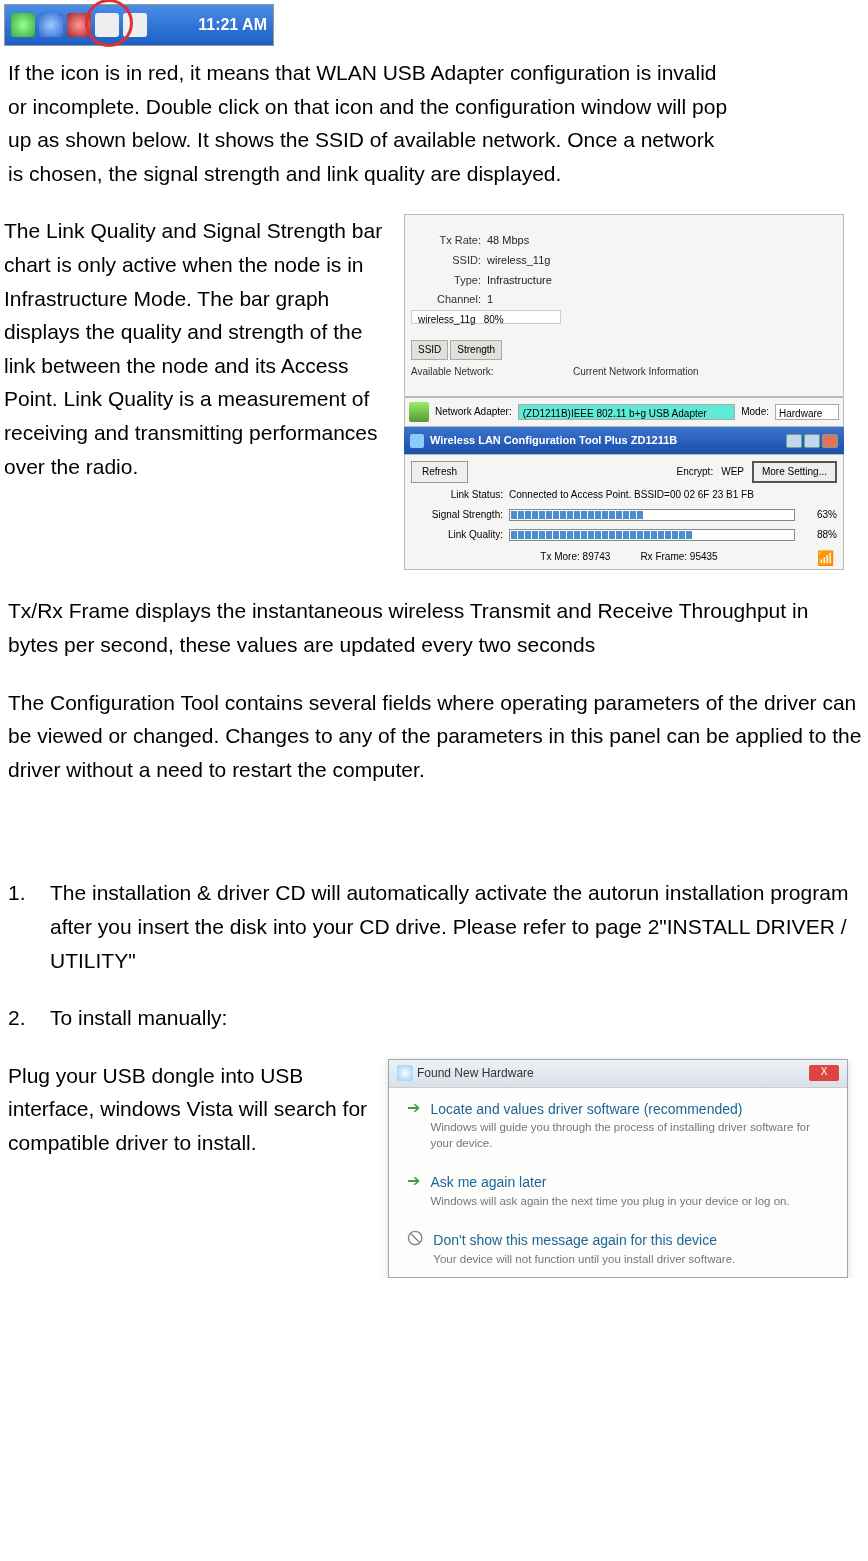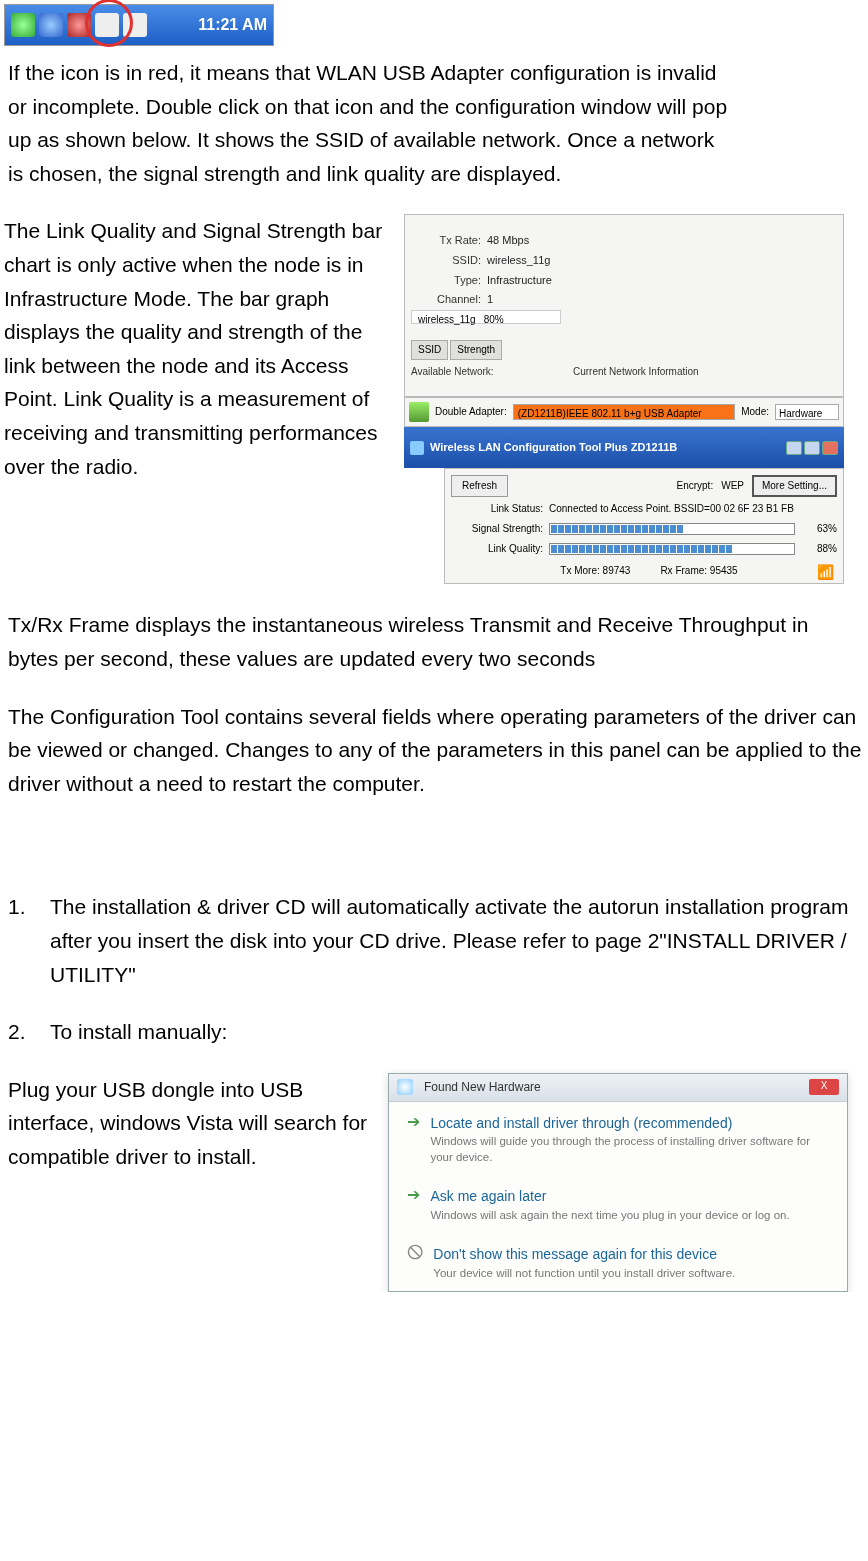--- a/index.html
+++ b/index.html
@@ -91,32 +91,32 @@
     .grid-body { height: 14px; background: #fff; border: 1px solid #ccc; display:flex; gap:8px;padding:1px 6px;font-size:10px; }
     .avail-label { font-size: 10px; margin-top: 4px; color:#333; }
     .adapter-row {
       display: flex; align-items: center; gap: 6px;
       border: 1px solid #bbb; background: #f5f5f3;
       padding: 4px;
     }
     .adapter-ico { width: 20px; height: 20px; background: linear-gradient(#9e6,#593); border-radius:2px; }
     .adapter-lbl { font-size: 10px; }
     .adapter-field {
-      flex: 1; background: #f97316; border: 1px solid #aaa;
+      flex: 1; background: #5eead4; border: 1px solid #aaa;
       font-size: 10px; padding: 1px 4px; height: 16px; overflow: hidden;
       white-space: nowrap;
     }
     .mode-lbl { font-size: 10px; }
     .mode-field { width: 64px; background: #fff; border: 1px solid #aaa; font-size: 10px; padding: 1px 3px; height:16px; }
     .cfg-titlebar {
       background: linear-gradient(to bottom, #3a74d0, #1b4fa8);
       color: #fff;
       font-size: 11px;
       font-weight: bold;
-      padding: 12px 6px;
+      padding: 5px 6px;
       display: flex;
       align-items: center;
       gap: 6px;
     }
     .cfg-titlebar .ti { width:14px;height:14px;background:#8cf;border-radius:2px; }
     .cfg-titlebar .winbtns { margin-left:auto; display:flex; gap:2px; }
     .winbtn { width:16px;height:14px;background:#c7d6f0;border:1px solid #6a8;border-radius:2px; }
     .winbtn.close { background:#e67060; }
     .cfg-body {
       border: 1px solid #bbb; background: #f5f5f3;
@@ -154,21 +154,21 @@
       border: 1px solid #9aa;
       background: #fdfdfc;
       font-size: 13px;
       box-shadow: 0 2px 8px rgba(0,0,0,.15);
     }
     .vista-title {
       background: linear-gradient(to bottom,#eef2f6,#d8e0e8);
       display:flex; align-items:center;
       padding: 4px 8px;
       font-size: 12px;
-      color:#333; gap:11px;
+      color:#333; gap:4px;
       border-bottom:1px solid #ccc;
     }
     .vista-title .vico { width:16px;height:16px;background:radial-gradient(circle,#fff,#8cf);border-radius:3px; }
     .vista-close { margin-left:auto; width:30px;height:16px;background:#d44;border-radius:2px;color:#fff;font-size:10px;text-align:center;line-height:14px; }
     .vista-head {
       color: #1b6699;
       font-size: 16px;
       padding: 12px 18px 8px 18px;
       line-height:1.35;
     }
@@ -231,35 +231,35 @@
               <span>SSID</span>
                 <span>Strength</span>
             </div>
             <div class="avail-label">Available Network:</div>
           </div>
           <div style="flex:1;" class="avail-label">Current Network Information</div>
         </div>
       </div>
       <div class="adapter-row">
         <span class="adapter-ico"></span>
-        <span class="adapter-lbl">Double Adapter:</span>
+        <span class="adapter-lbl">Network Adapter:</span>
         <span class="adapter-field">(ZD1211B)IEEE 802.11 b+g USB Adapter</span>
         <span class="mode-lbl">Mode:</span>
         <span class="mode-field">Hardware</span>
       </div>
       <div class="cfg-titlebar">
         <span class="ti"></span>
         <span>Wireless LAN Configuration Tool Plus   ZD1211B</span>
         <span class="winbtns">
           <span class="winbtn"></span>
           <span class="winbtn"></span>
           <span class="winbtn close"></span>
         </span>
       </div>
-      <div class="cfg-body" style="position:relative;margin-left:40px;">
+      <div class="cfg-body" style="position:relative;">
         <div class="ctrl-row">
           <span class="btn-small">Refresh</span>
           <span style="margin-left:auto;">Encrypt:</span>
           <span>WEP</span>
           <span class="btn-more">More Setting...</span>
         </div>
         <div class="stat-row">
           <span class="slbl">Link Status:</span>
           <span class="sval">Connected to Access Point. BSSID=00 02 6F 23 B1 FB</span>
         </div>
@@ -349,21 +349,21 @@
     </div>
     <div class="vista-dlg">
       <div class="vista-title">
         <span class="vico"></span>
         <span>Found New Hardware</span>
         <span class="vista-close">X</span>
       </div>
       <div class="vista-opt">
         <span class="arrow">➔</span>
         <span class="opt-main">
-          <div class="hd">Locate and install driver through (recommended)</div>
+          <div class="hd">Locate and values driver software (recommended)</div>
           <div class="sub">Windows will guide you through the process of installing driver software for your device.</div>
         </span>
       </div>
       <div class="vista-opt">
         <span class="arrow">➔</span>
         <span class="opt-main">
           <div class="hd">Ask me again later</div>
           <div class="sub">Windows will ask again the next time you plug in your device or log on.</div>
         </span>
       </div>

